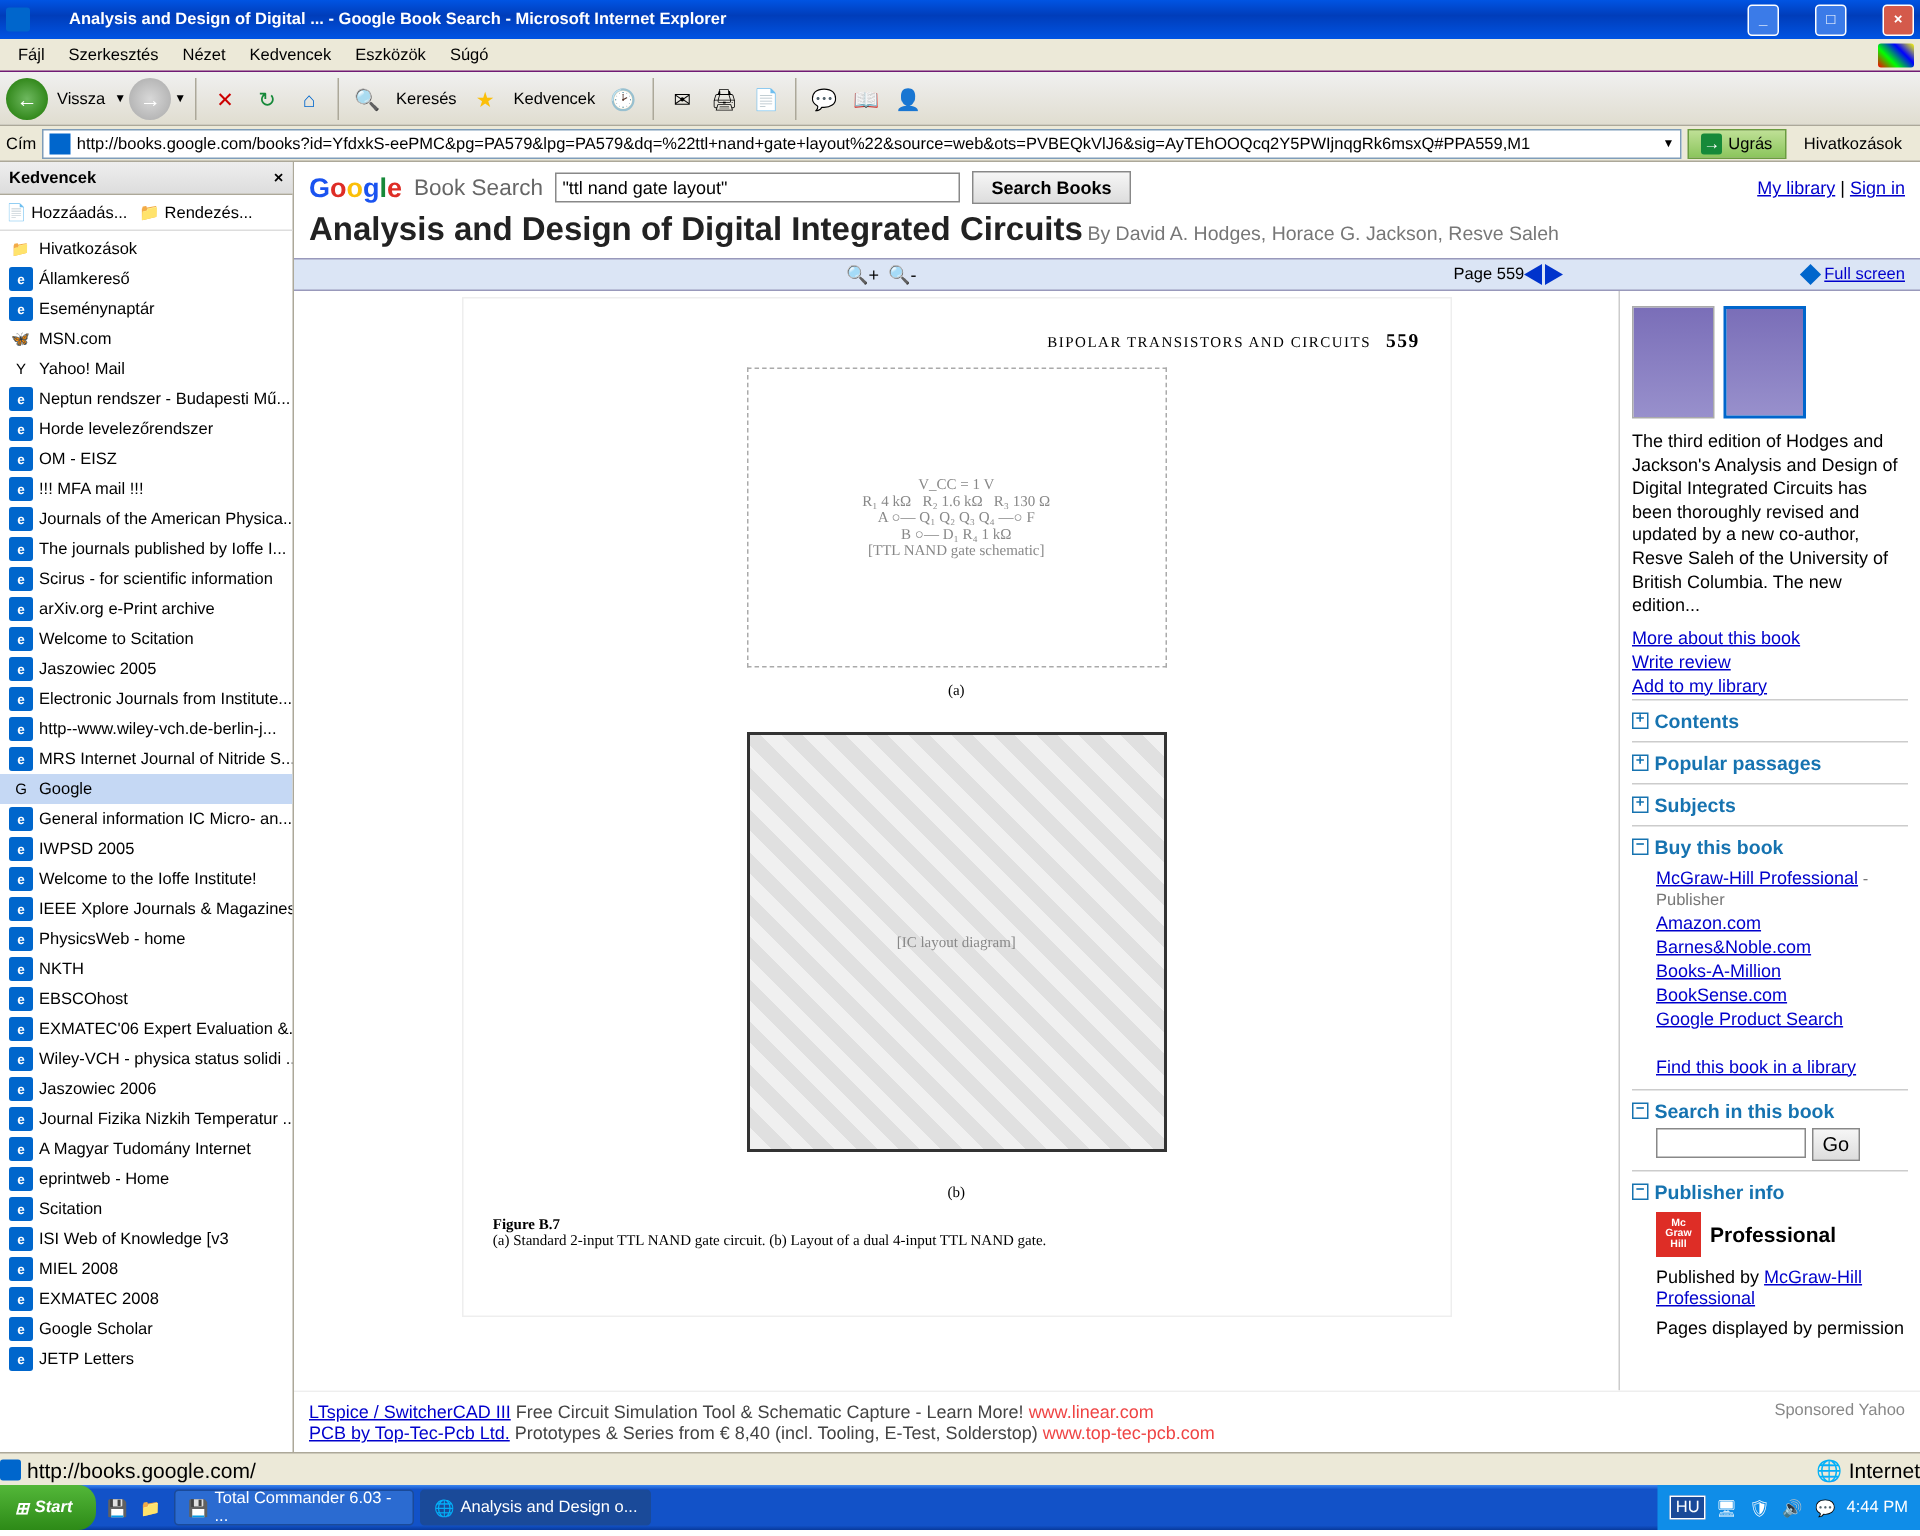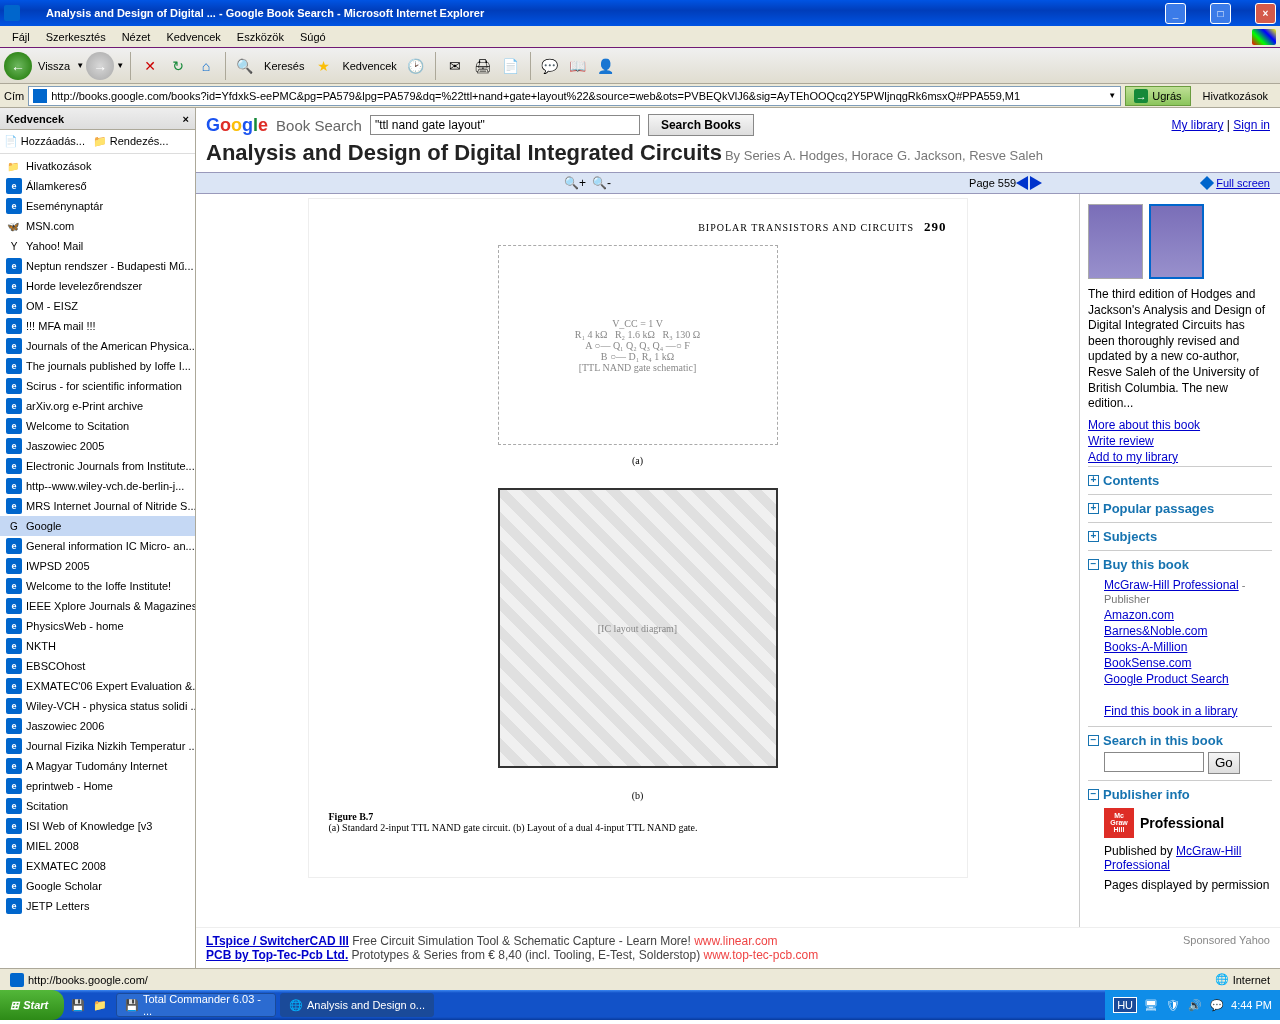--- a/index.html
+++ b/index.html
@@ -72,25 +72,25 @@
 .rp-section .body { margin: 6px 0 0 16px; }
 .rp-sub { color: #777; font-size: 11px; }
 .rp-search-go { display: flex; gap: 4px; margin: 4px 0 0 16px; }
 .rp-search-go input { width: 100px; height: 20px; border: 1px solid #888; }
 .rp-search-go button { height: 22px; padding: 0 6px; background: linear-gradient(#f6f6f6, #ddd); border: 1px solid #888; }
 .pub-logo { display: flex; align-items: center; gap: 6px; margin: 6px 0 6px 16px; }
 .pub-logo .sq { width: 30px; height: 30px; background: #de2d26; color: #fff; display: flex; align-items: center; justify-content: center; flex-direction: column; font-size: 7px; font-weight: bold; line-height: 1; }
 .pub-logo .pt { font-weight: bold; font-size: 14px; }
 .sponsored { padding: 6px 10px; background: #fff; border-top: 1px solid #eee; display: flex; font-size: 12px; }
 .sp-left { flex: 1; }
-.sp-left a.t { color: #0000cc; font-weight: bold; text-decoration: underline; }
+.sp-left a.t { color: #0000cc; font-weight: normal; text-decoration: underline; }
 .sp-left .d { color: #444; }
 .sp-left .u { color: #ef4444; }
 .sp-right { color: #888; font-size: 11px; }
-.statusbar { height: 22px; background: #ece9d8; border-top: 1px solid #aca899; display: flex; align-items: center; padding: 0 10px; font-size: 11px; }
+.statusbar { height: 22px; background: #ece9d8; border-top: 1px solid #aca899; display: flex; align-items: center; padding: 0 0; font-size: 14px; }
 .statusbar .zone { margin-left: auto; display: flex; align-items: center; gap: 4px; }
 .taskbar { height: 30px; background: linear-gradient(to bottom, #3b86f0, #1252c8 10%, #1252c8 90%, #083a9c); display: flex; align-items: center; color: #fff; }
 .start-btn { height: 30px; background: linear-gradient(to bottom, #53b739, #2d8a17); padding: 0 16px 0 10px; display: flex; align-items: center; font-weight: bold; font-style: italic; border-radius: 0 12px 12px 0; }
 .task-item { height: 24px; background: #2b6bd1; border: 1px solid #1a4a99; margin: 0 2px; padding: 0 8px; display: flex; align-items: center; gap: 4px; font-size: 11px; border-radius: 3px; max-width: 160px; overflow: hidden; }
 .task-item.active { background: #1a4a99; }
 .tray { margin-left: auto; height: 30px; background: #0f8de8; display: flex; align-items: center; padding: 0 8px; gap: 6px; font-size: 11px; }
 .tray .ico { width: 16px; height: 16px; display: flex; align-items: center; justify-content: center; }
 .ql { display: flex; gap: 2px; margin: 0 4px; }
 .ql .q { width: 20px; height: 20px; display: flex; align-items: center; justify-content: center; }
 .zoom-ico { font-size: 12px; cursor: pointer; }
@@ -329,40 +329,40 @@
       <span class="gb-logo"><span class="G1">G</span><span class="o1">o</span><span class="o2">o</span><span class="g2">g</span><span class="l">l</span><span class="e">e</span></span>
       <span class="gb-bs">Book Search</span>
       <input class="gb-search" value="&quot;ttl nand gate layout&quot;" style="">
       <button class="gb-btn">Search Books</button>
       <span class="gb-links-right">
         <a>My library</a> | <a>Sign in</a>
       </span>
     </div>
     <div class="gb-title">
       <span class="t">Analysis and Design of Digital Integrated Circuits</span>
-      <span class="auth"> By Series A. Hodges, Horace G. Jackson, Resve Saleh</span>
+      <span class="auth"> By David A. Hodges, Horace G. Jackson, Resve Saleh</span>
     </div>
     <div class="gb-pagebar">
       <span class="center">
         <span class="zoom-ico">🔍+</span>
         <span class="zoom-ico">🔍-</span>
       </span>
       <span>Page 559</span>
       <span class="arrow l"></span>
       <span class="arrow r" style="margin-left:2px;"></span>
       <span style="width:160px;"></span>
       <span class="fs-ico">
           <span class="diamond"></span>
           <a>Full screen</a>
         </span>
     </div>
     <div class="gb-content-row">
       <div class="page-view">
         <div class="page-img">
-          <div class="hdr"><span>BIPOLAR TRANSISTORS AND CIRCUITS</span><b>290</b></div>
+          <div class="hdr"><span>BIPOLAR TRANSISTORS AND CIRCUITS</span><b>559</b></div>
           <div class="circuit-placeholder">
             <div>
               <div>V_CC = 1 V</div>
               <div><span>R₁ 4 kΩ</span> &nbsp; <span>R₂ 1.6 kΩ</span> &nbsp; <span>R₃ 130 Ω</span></div>
               <div>A ○—  Q₁  Q₂  Q₃  Q₄  —○ F</div>
               <div>B ○—  D₁  <span>R₄ 1 kΩ</span></div>
               <div>[TTL NAND gate schematic]</div>
             </div>
           </div>
           <div class="lbl">(a)</div>

